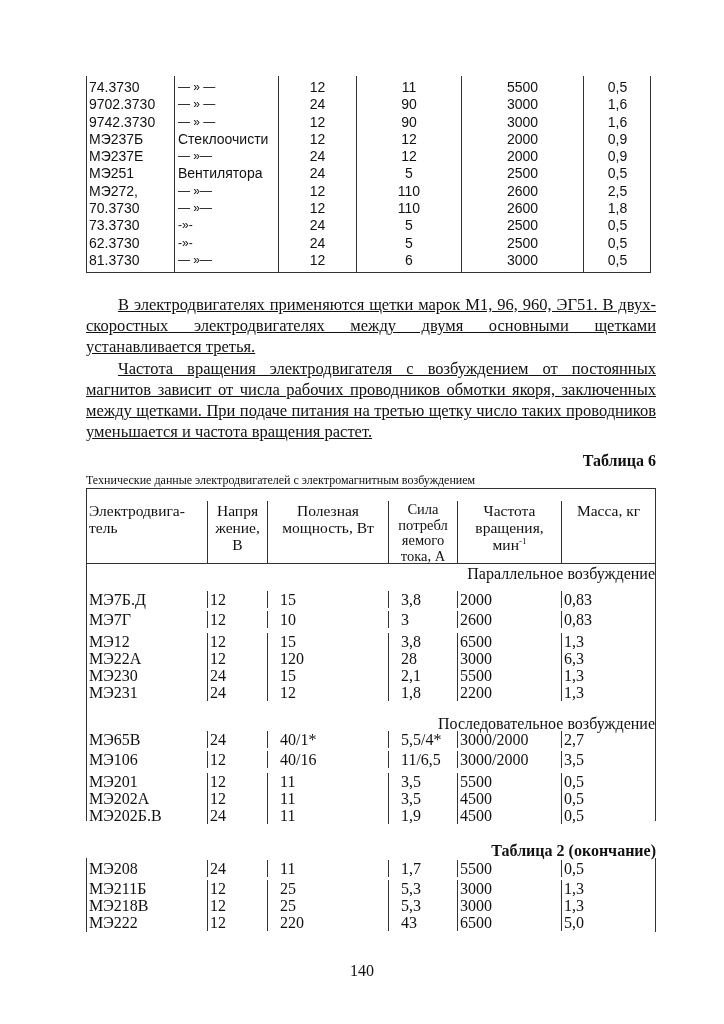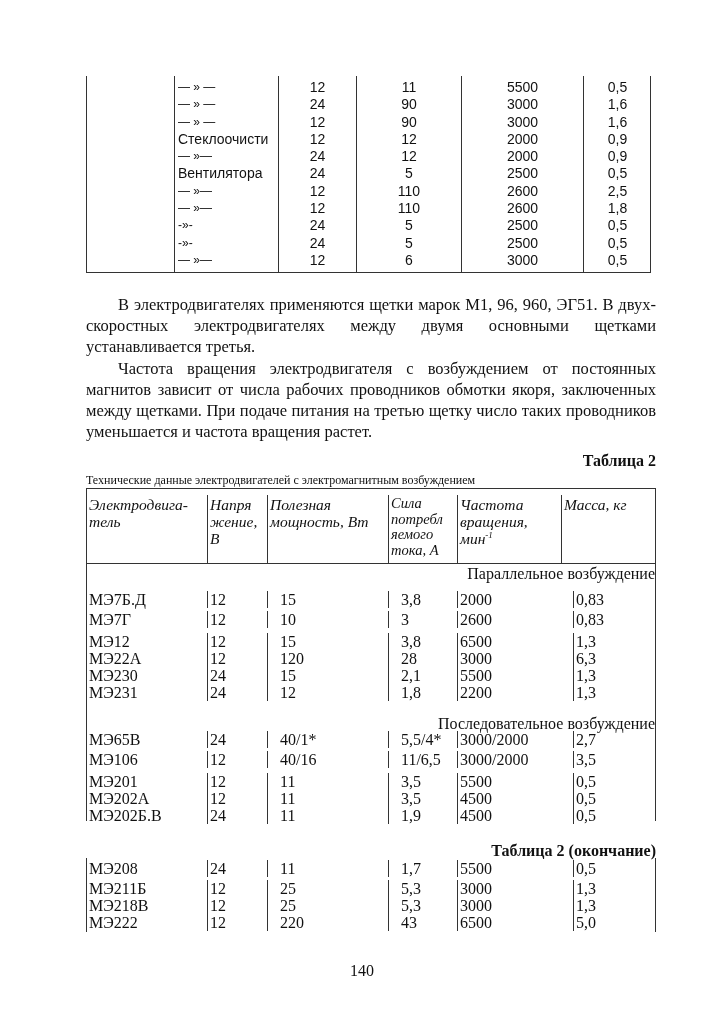--- a/index.html
+++ b/index.html
@@ -20,21 +20,21 @@
     .t1 .c3 { left: 269px; width: 105px; text-align: center; }
     .t1 .c4 { left: 374px; width: 122px; text-align: center; }
     .t1 .c5 { left: 496px; width: 68px; text-align: center; }
     .t1 .cell { height: 17.3px; white-space: nowrap; }
     .t1 .ditto { font-size: 12px; }
 
     
     .para {
       position: absolute; left: 86px; width: 570px;
       font-family: "Liberation Serif", serif; font-size: 16.5px; line-height: 21px;
-      text-align: justify; text-indent: 32px; margin: 0;
+      text-align: justify; text-indent: 32px; margin: 0; text-decoration: underline;
     }
     .p1 { top: 294px; }
     .p2 { top: 358px; }
 
     .table-num {
       position: absolute; right: 68px; font-family: "Liberation Serif", serif;
       font-weight: bold; font-size: 16px;
     }
     .tn1 { top: 452px; }
     .tn2 { top: 842px; }
@@ -50,24 +50,24 @@
       font-family: "Liberation Serif", serif; font-size: 16px;
       border-left: 1.5px solid #333; border-right: 1.5px solid #333; box-sizing: border-box;
     }
     .t2a { top: 488px; height: 333px; border-top: 1.5px solid #333; }
     .t2b { top: 858px; height: 74px; }
     .t2 .hdr {
       position: absolute; left: 0; right: 0; top: 0; height: 74px;
       border-bottom: 1.5px solid #333;
     }
     .t2 .hcell {
-      position: absolute; top: 6px; bottom: 0; box-sizing: border-box;
-      padding: 1px 2px; line-height: 17px; font-size: 15.5px; font-style: italic;
-    }
-    .t2 .hcell.b { border-left: 1.5px solid #333; }
+      position: absolute; top: 12px; bottom: 0; box-sizing: border-box;
+      padding: 1px 2px; line-height: 17px; font-size: 15.5px;
+    }
+    .t2 .hcell.b { border-left: 1.5px solid #333; text-align: center; }
     .h0 { left: 0; width: 120px; }
     .h1 { left: 120px; width: 60px; }
     .h2 { left: 180px; width: 121px; }
     .h3 { left: 301px; width: 69px; line-height: 15.5px !important; font-size: 14.5px !important; }
     .h4 { left: 370px; width: 104px; }
     .h5 { left: 474px; width: 94px; }
     sup { font-size: 9px; vertical-align: super; line-height: 0; }
 
     .section {
       position: absolute; left: 16px; right: 0; text-align: right; font-size: 16px;
@@ -75,31 +75,44 @@
     .sec1 { top: 76px; }
     .sec2 { top: 226px; }
 
     .row { position: absolute; left: 0; right: 0; height: 17px; line-height: 17px; }
     .row span { position: absolute; top: 0; white-space: nowrap; }
     .row .r0 { left: 2px; }
     .row .r1 { left: 120px; padding-left: 2px; border-left: 1.5px solid #333; height: 17px; }
     .row .r2 { left: 180px; padding-left: 12px; border-left: 1.5px solid #333; height: 17px; }
     .row .r3 { left: 301px; padding-left: 12px; border-left: 1.5px solid #333; height: 17px; }
     .row .r4 { left: 370px; padding-left: 2px; border-left: 1.5px solid #333; height: 17px; }
-    .row .r5 { left: 474px; padding-left: 2px; border-left: 1.5px solid #333; height: 17px; margin-left: 12px; }
+    .row .r5 { left: 474px; padding-left: 2px; border-left: 1.5px solid #333; height: 17px; }
 
     .page-number {
       position: absolute; left: 0; right: 0; top: 962px; text-align: center;
       font-family: "Liberation Serif", serif; font-size: 16px;
     }
   </style>
 </head>
 <body>
 
 <div class="t1">
+  <div class="col c0" id="t1c0">
+      <div class="cell">74.3730</div>
+      <div class="cell">9702.3730</div>
+      <div class="cell">9742.3730</div>
+      <div class="cell">МЭ237Б</div>
+      <div class="cell">МЭ237Е</div>
+      <div class="cell">МЭ251</div>
+      <div class="cell">МЭ272,</div>
+      <div class="cell">70.3730</div>
+      <div class="cell">73.3730</div>
+      <div class="cell">62.3730</div>
+      <div class="cell">81.3730</div>
+    </div>
   <div class="col c1 b" id="t1c1">
       <div class="cell ditto">— » —</div>
       <div class="cell ditto">— » —</div>
       <div class="cell ditto">— » —</div>
       <div class="cell">Стеклоочисти</div>
       <div class="cell ditto">— »—</div>
       <div class="cell">Вентилятора</div>
       <div class="cell ditto">— »—</div>
       <div class="cell ditto">— »—</div>
       <div class="cell ditto">-»-</div>
@@ -156,21 +169,21 @@
       <div class="cell">1,8</div>
       <div class="cell">0,5</div>
       <div class="cell">0,5</div>
       <div class="cell">0,5</div>
     </div>
 </div>
 
 <p class="para p1">В электродвигателях применяются щетки марок М1, 96, 960, ЭГ51. В двух-скоростных электродвигателях между двумя основными щетками устанавливается третья.</p>
 <p class="para p2">Частота вращения электродвигателя с возбуждением от постоянных магнитов зависит от числа рабочих проводников обмотки якоря, заключенных между щетками. При подаче питания на третью щетку число таких проводников уменьшается и частота вращения растет.</p>
 
-<div class="table-num tn1">Таблица 2</div>
+<div class="table-num tn1">Таблица 6</div>
 <div class="caption">Технические данные электродвигателей с электромагнитным возбуждением</div>
 
 <div class="t2 t2a">
   <div class="hdr">
     <div class="hcell h0">Электродвига-тель</div>
     <div class="hcell h1 b">Напря жение, В</div>
     <div class="hcell h3 b">Сила потребл яемого тока, А</div>
     <div class="hcell h2 b">Полезная мощность, Вт</div>
     <div class="hcell h4 b"><span>Частота вращения, мин</span><sup>-1</sup></div>
     <div class="hcell h5 b">Масса, кг</div>

